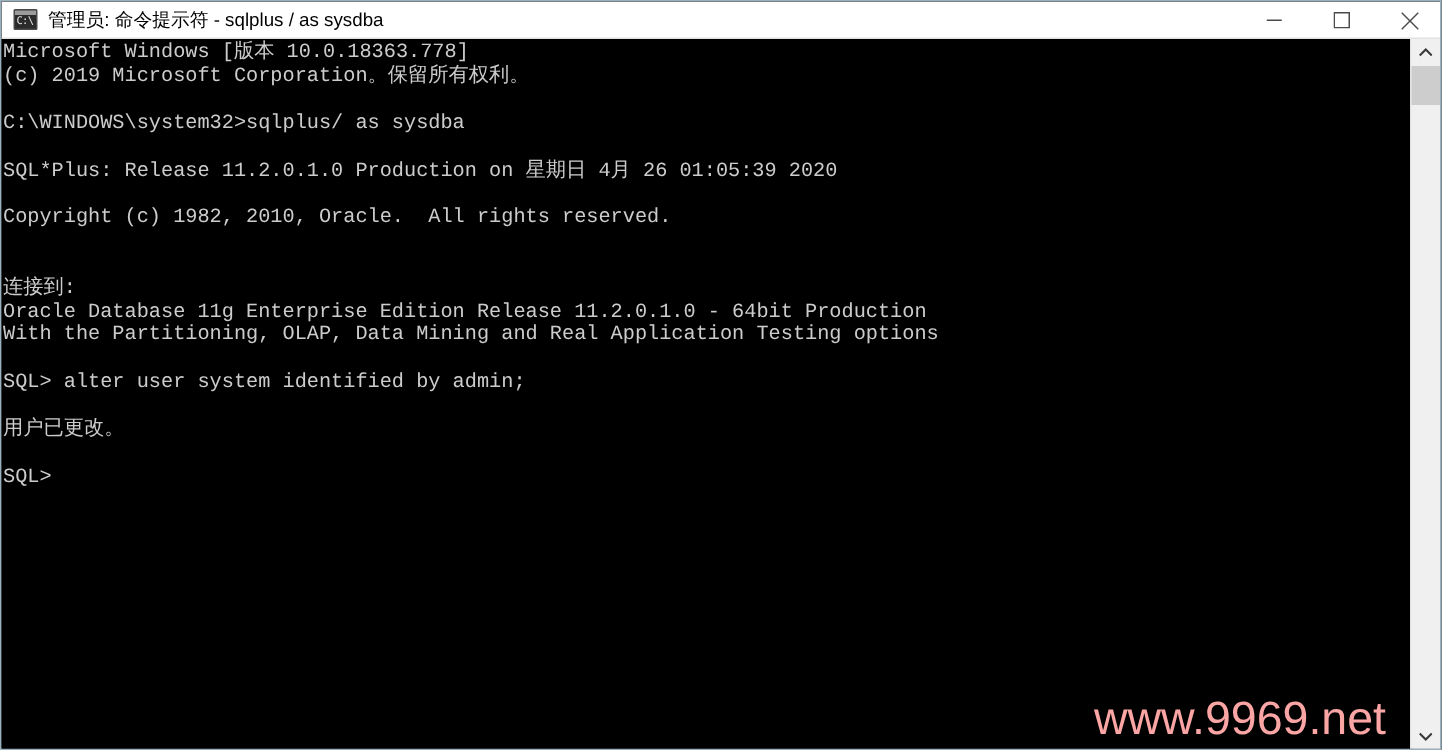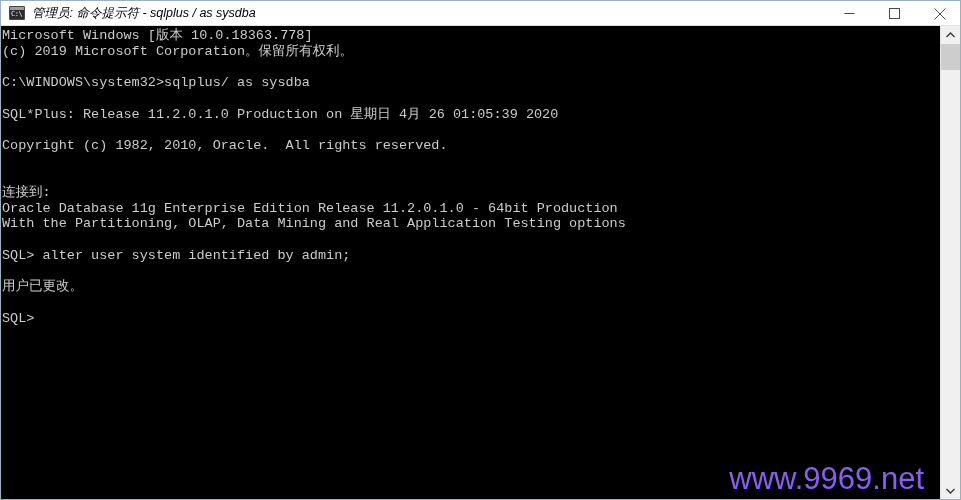--- a/index.html
+++ b/index.html
@@ -72,21 +72,20 @@
     line-height: 8px;
     color: #e6e6e6;
     letter-spacing: -0.5px;
   }
   .title-text {
     font-family: "Liberation Sans", sans-serif;
     font-size: 12.5px;
     color: #000000;
     white-space: nowrap;
     line-height: 25px;
-    font-style: italic;
   }
 
   .win-controls {
     position: absolute;
     right: 0;
     top: 0;
     height: 25px;
     display: flex;
   }
   .win-btn {
@@ -123,21 +122,21 @@
   }
 
   
   .watermark {
     position: absolute;
     right: 17px;
     bottom: 6px;
     font-family: "Liberation Sans", sans-serif;
     font-size: 31px;
     line-height: 31px;
-    color: #8b5cf6;
+    color: #fca5a5;
     letter-spacing: 0px;
     white-space: nowrap;
     user-select: none;
   }
 
   
   .scrollbar {
     position: absolute;
     right: 0;
     top: 25px;

